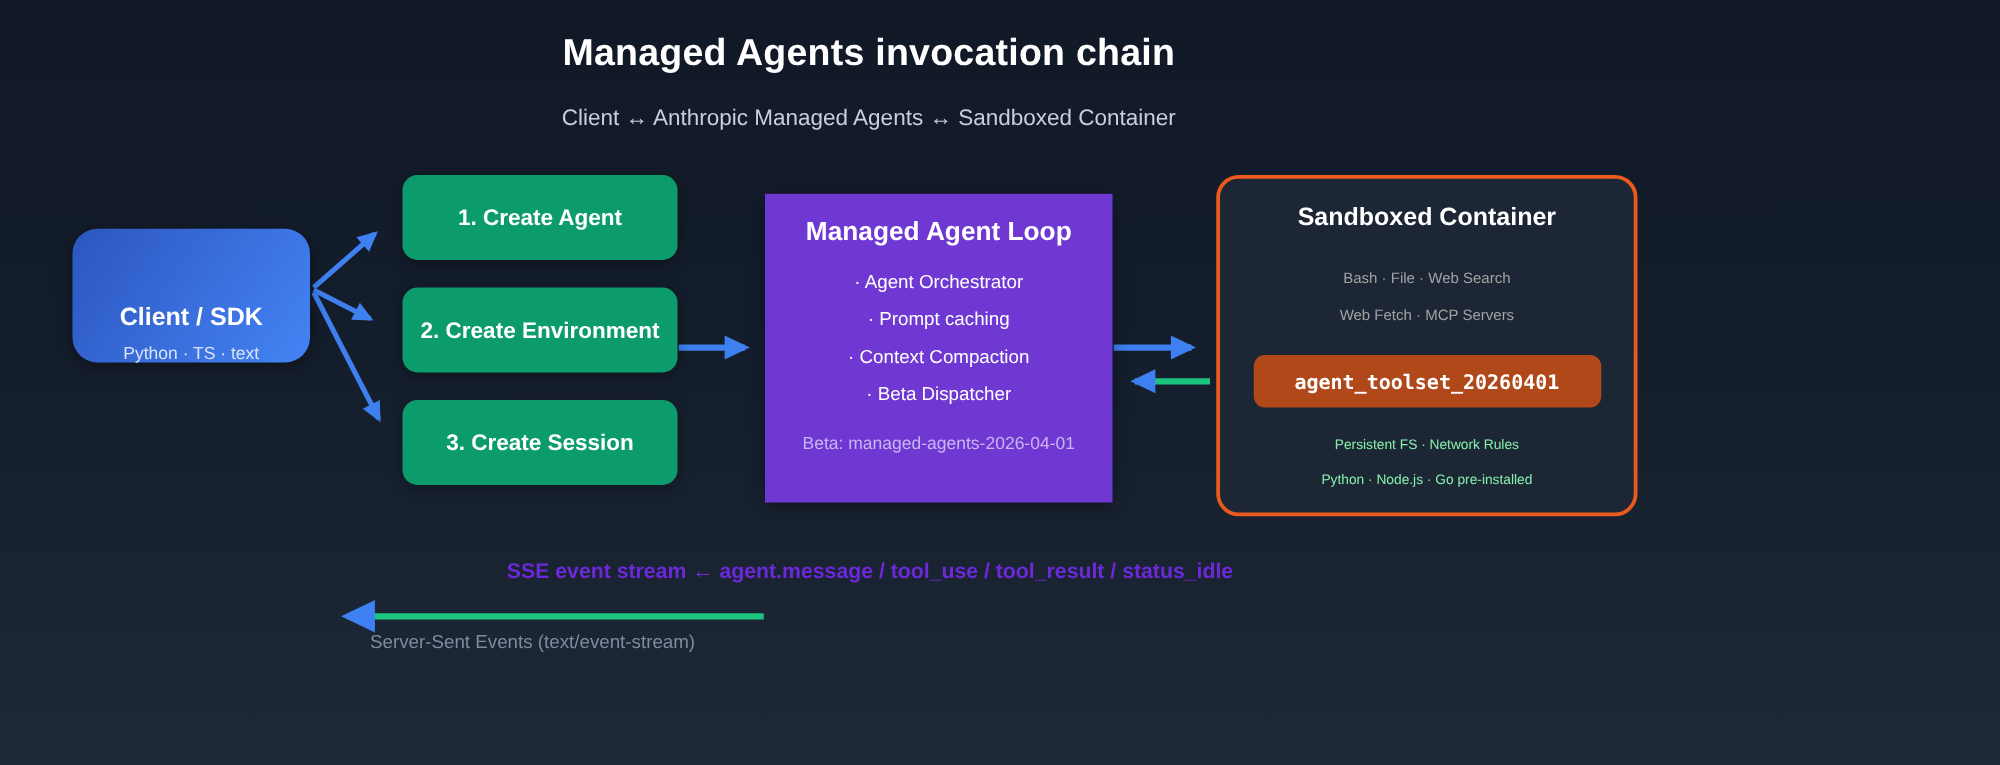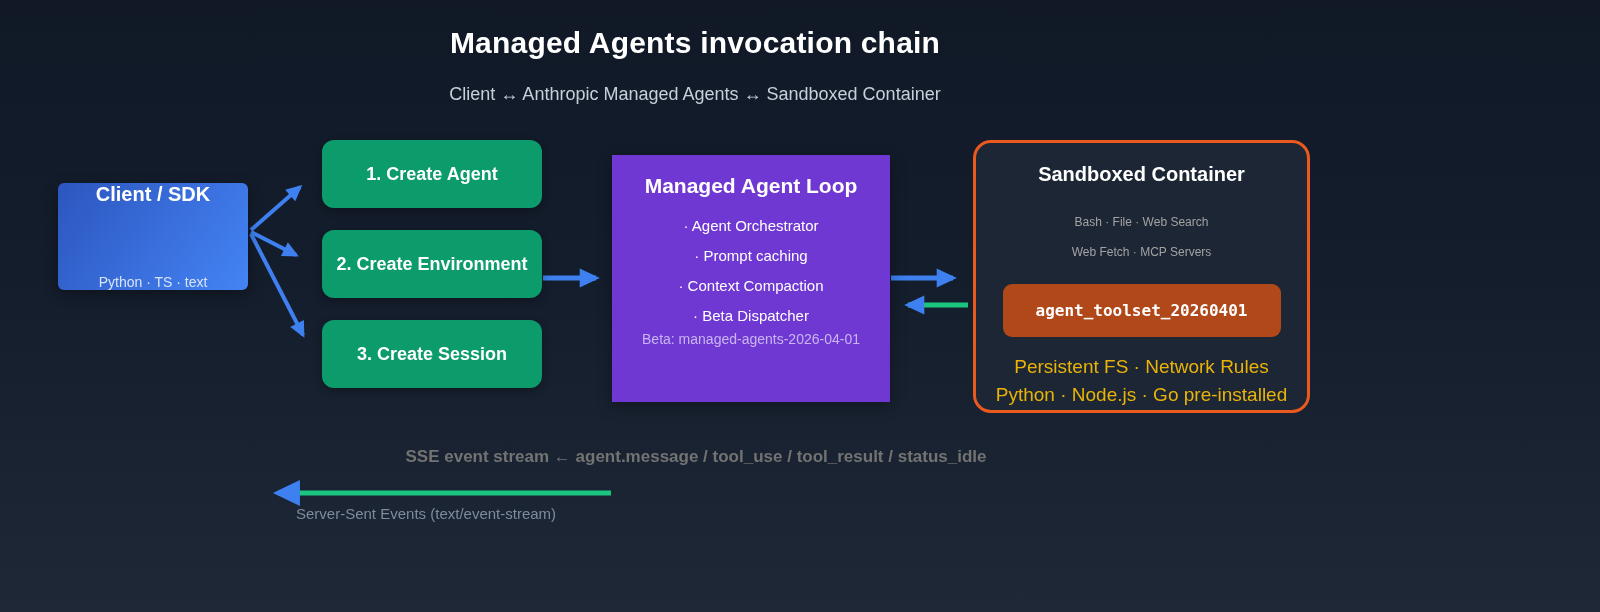--- a/index.html
+++ b/index.html
@@ -9,62 +9,62 @@
     font-family:"Liberation Sans",sans-serif;
     color:#fff;
   }
   .abs{position:absolute;}
   
   .header{left:0;top:26px;width:1390px;text-align:center;}
   .title{font-size:30px;font-weight:bold;color:#ffffff;letter-spacing:.2px;}
   .subtitle{margin-top:24px;font-size:18px;color:#c7cfdb;}
   
   .client-box{
-    left:58px;top:183px;width:190px;height:107px;border-radius:6px;
+    left:58px;top:183px;width:190px;height:107px;border-radius:20px;
     background:linear-gradient(125deg,#2c56be 0%,#3a6fdd 55%,#4384f4 100%);
-    display:flex;flex-direction:column;align-items:center;justify-content:space-between;gap:8px;
+    display:flex;flex-direction:column;align-items:center;justify-content:flex-end;gap:8px;
     box-shadow:0 4px 14px rgba(0,0,0,.35);
   }
   .client-title{font-size:20px;font-weight:bold;color:#ffffff;}
   .client-sub{font-size:14px;color:#d9e4fb;}
   
   .step-box{
     left:322px;width:220px;height:68px;border-radius:12px;background:#0c9c6c;
     display:flex;align-items:center;justify-content:center;
     font-size:18px;font-weight:bold;color:#ffffff;
     box-shadow:0 3px 10px rgba(0,0,0,.3);
   }
   .step1{top:140px;} .step2{top:230px;} .step3{top:320px;}
   
   .loop-box{
     left:612px;top:155px;width:278px;height:247px;border-radius:0;background:#7038d2;
     text-align:center;box-shadow:0 4px 14px rgba(0,0,0,.35);
   }
   .loop-title{margin-top:19px;font-size:21px;font-weight:bold;color:#ffffff;}
   .loop-items{margin-top:13px;font-size:15px;color:#ffffff;}
   .loop-items div{line-height:30px;}
-  .loop-beta{font-size:14px;color:#c9b5f1;}
+  .loop-beta{margin-top:15px;font-size:14px;color:#c9b5f1;}
   
   .sandbox-box{
     left:973px;top:140px;width:337px;height:273px;border-radius:18px;
     background:#1c2634;border:3px solid #ea5a1e;box-sizing:border-box;
     text-align:center;
   }
   .sandbox-title{margin-top:20px;font-size:20px;font-weight:bold;color:#ffffff;}
   .sandbox-tools{margin-top:21px;font-size:12px;color:#a3a3a3;}
   .sandbox-tools div{line-height:30px;}
   .toolset-badge{
-    margin:17px auto 0 auto;width:278px;height:53px;border-radius:9px;background:#b0481a;
+    margin:17px auto 0 auto;width:278px;height:42px;border-radius:9px;background:#b0481a;
     display:flex;align-items:center;justify-content:center;
     font-family:"DejaVu Sans Mono",monospace;font-size:16px;font-weight:bold;color:#ffffff;
   }
-  .sandbox-specs{margin-top:16px;font-size:19px;color:#eab308;}
+  .sandbox-specs{margin-top:16px;font-size:11px;color:#86efac;}
   .sandbox-specs div{line-height:28px;}
   
-  .sse-label{left:0;top:447px;width:1392px;text-align:center;font-size:17px;font-weight:bold;color:#737373;}
+  .sse-label{left:0;top:447px;width:1392px;text-align:center;font-size:17px;font-weight:bold;color:#6d28d9;}
   .sse-caption{left:296px;top:505px;font-size:15px;color:#7e8a9e;}
   svg.arrows{position:absolute;left:0;top:0;pointer-events:none;}
 </style>
 </head>
 <body>
 
 <div class="abs header">
   <div class="title">Managed Agents invocation chain</div>
   <div class="subtitle">Client ↔ Anthropic Managed Agents ↔ Sandboxed Container</div>
 </div>

